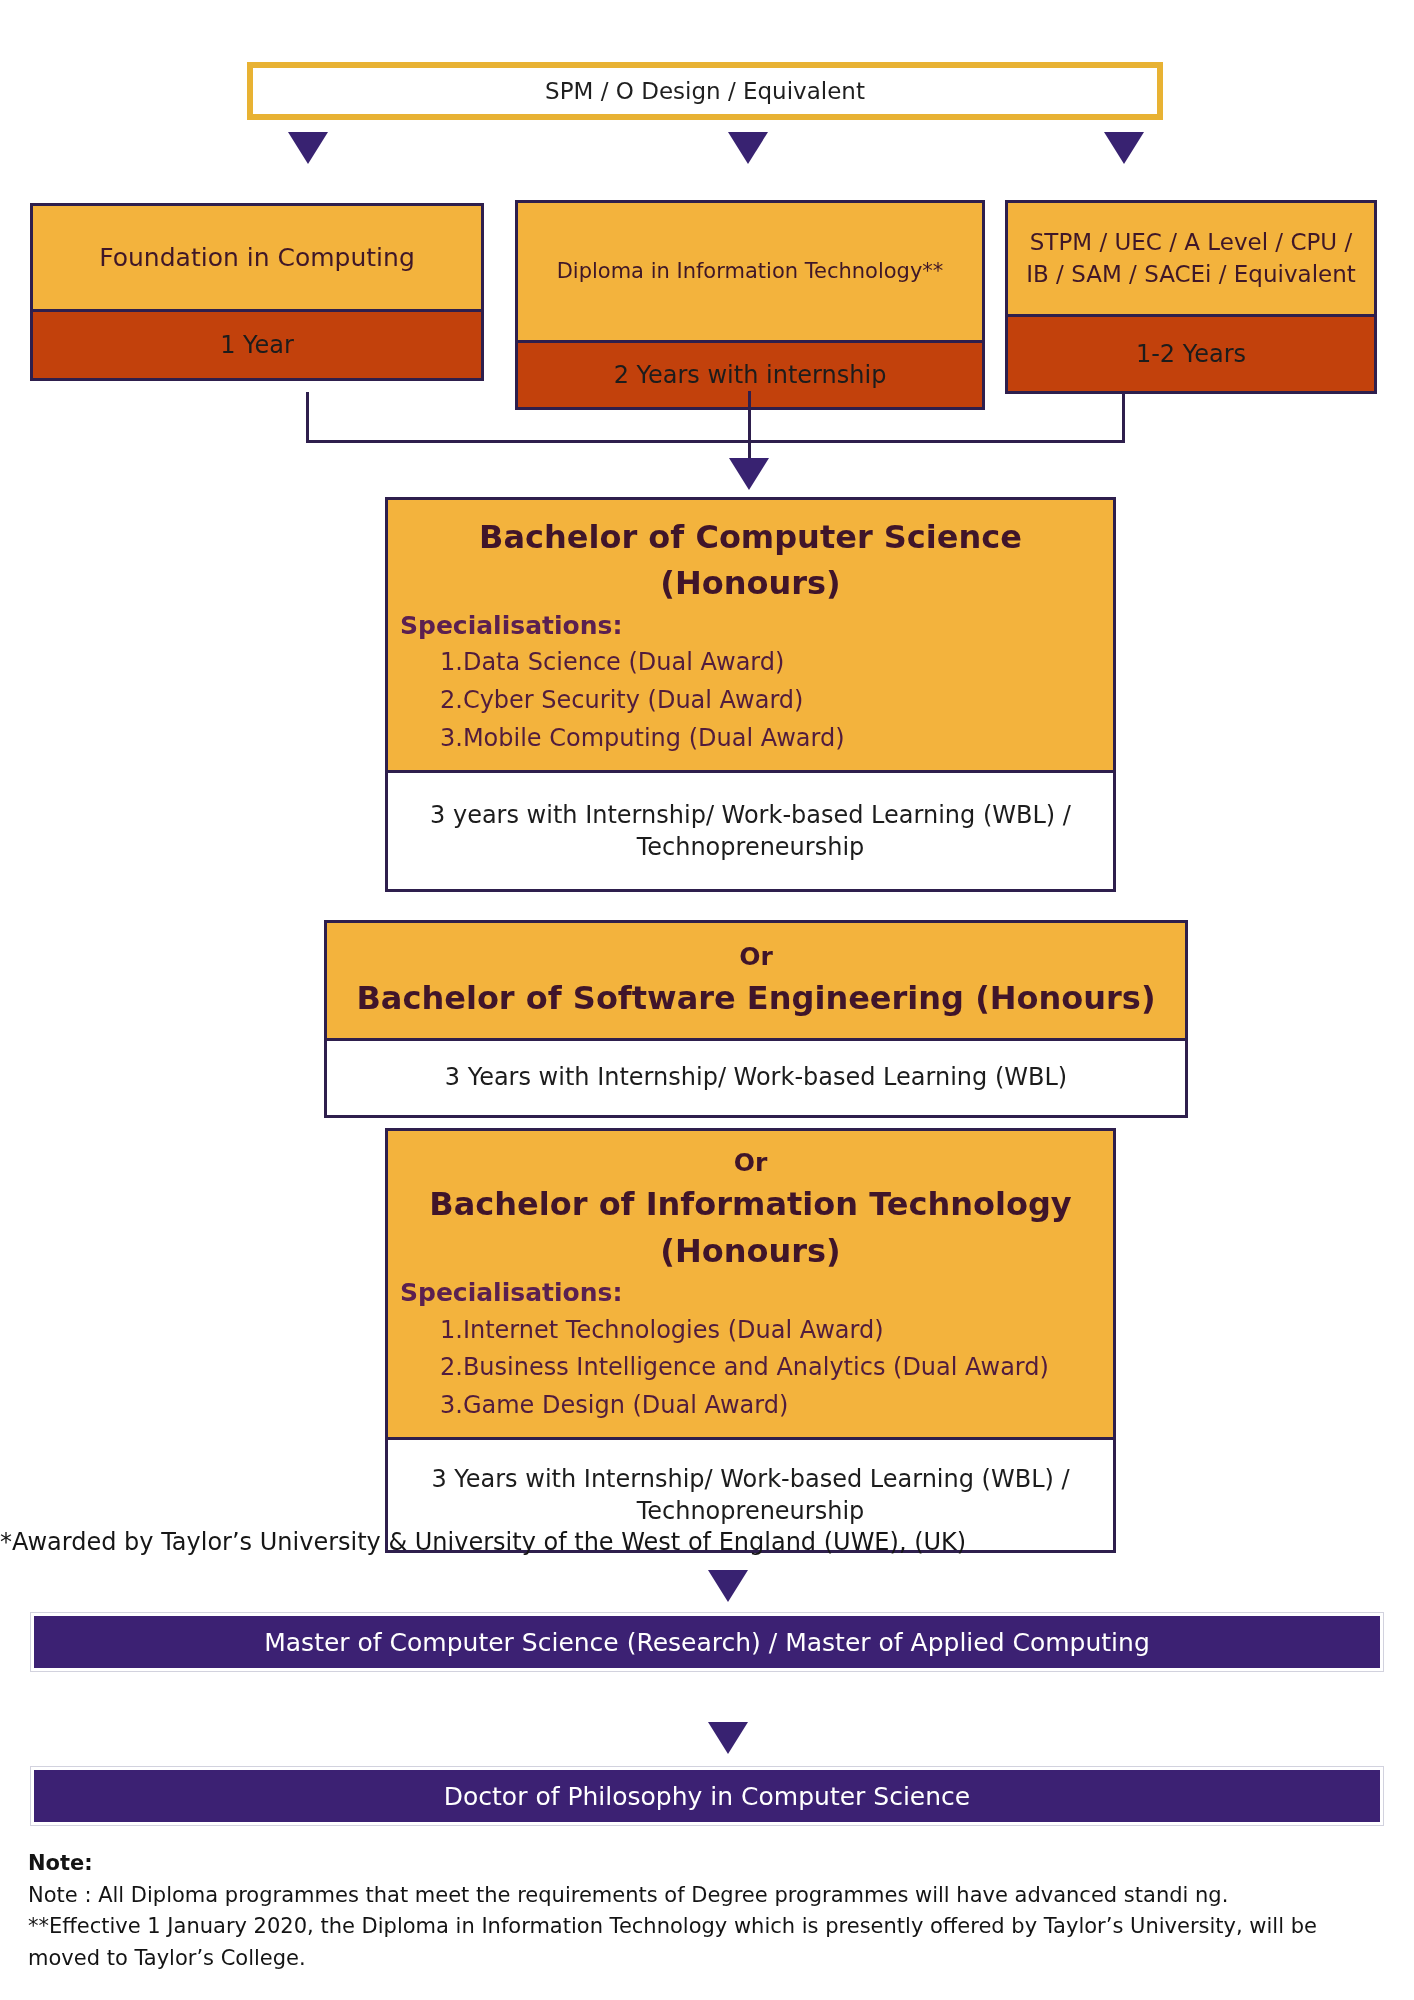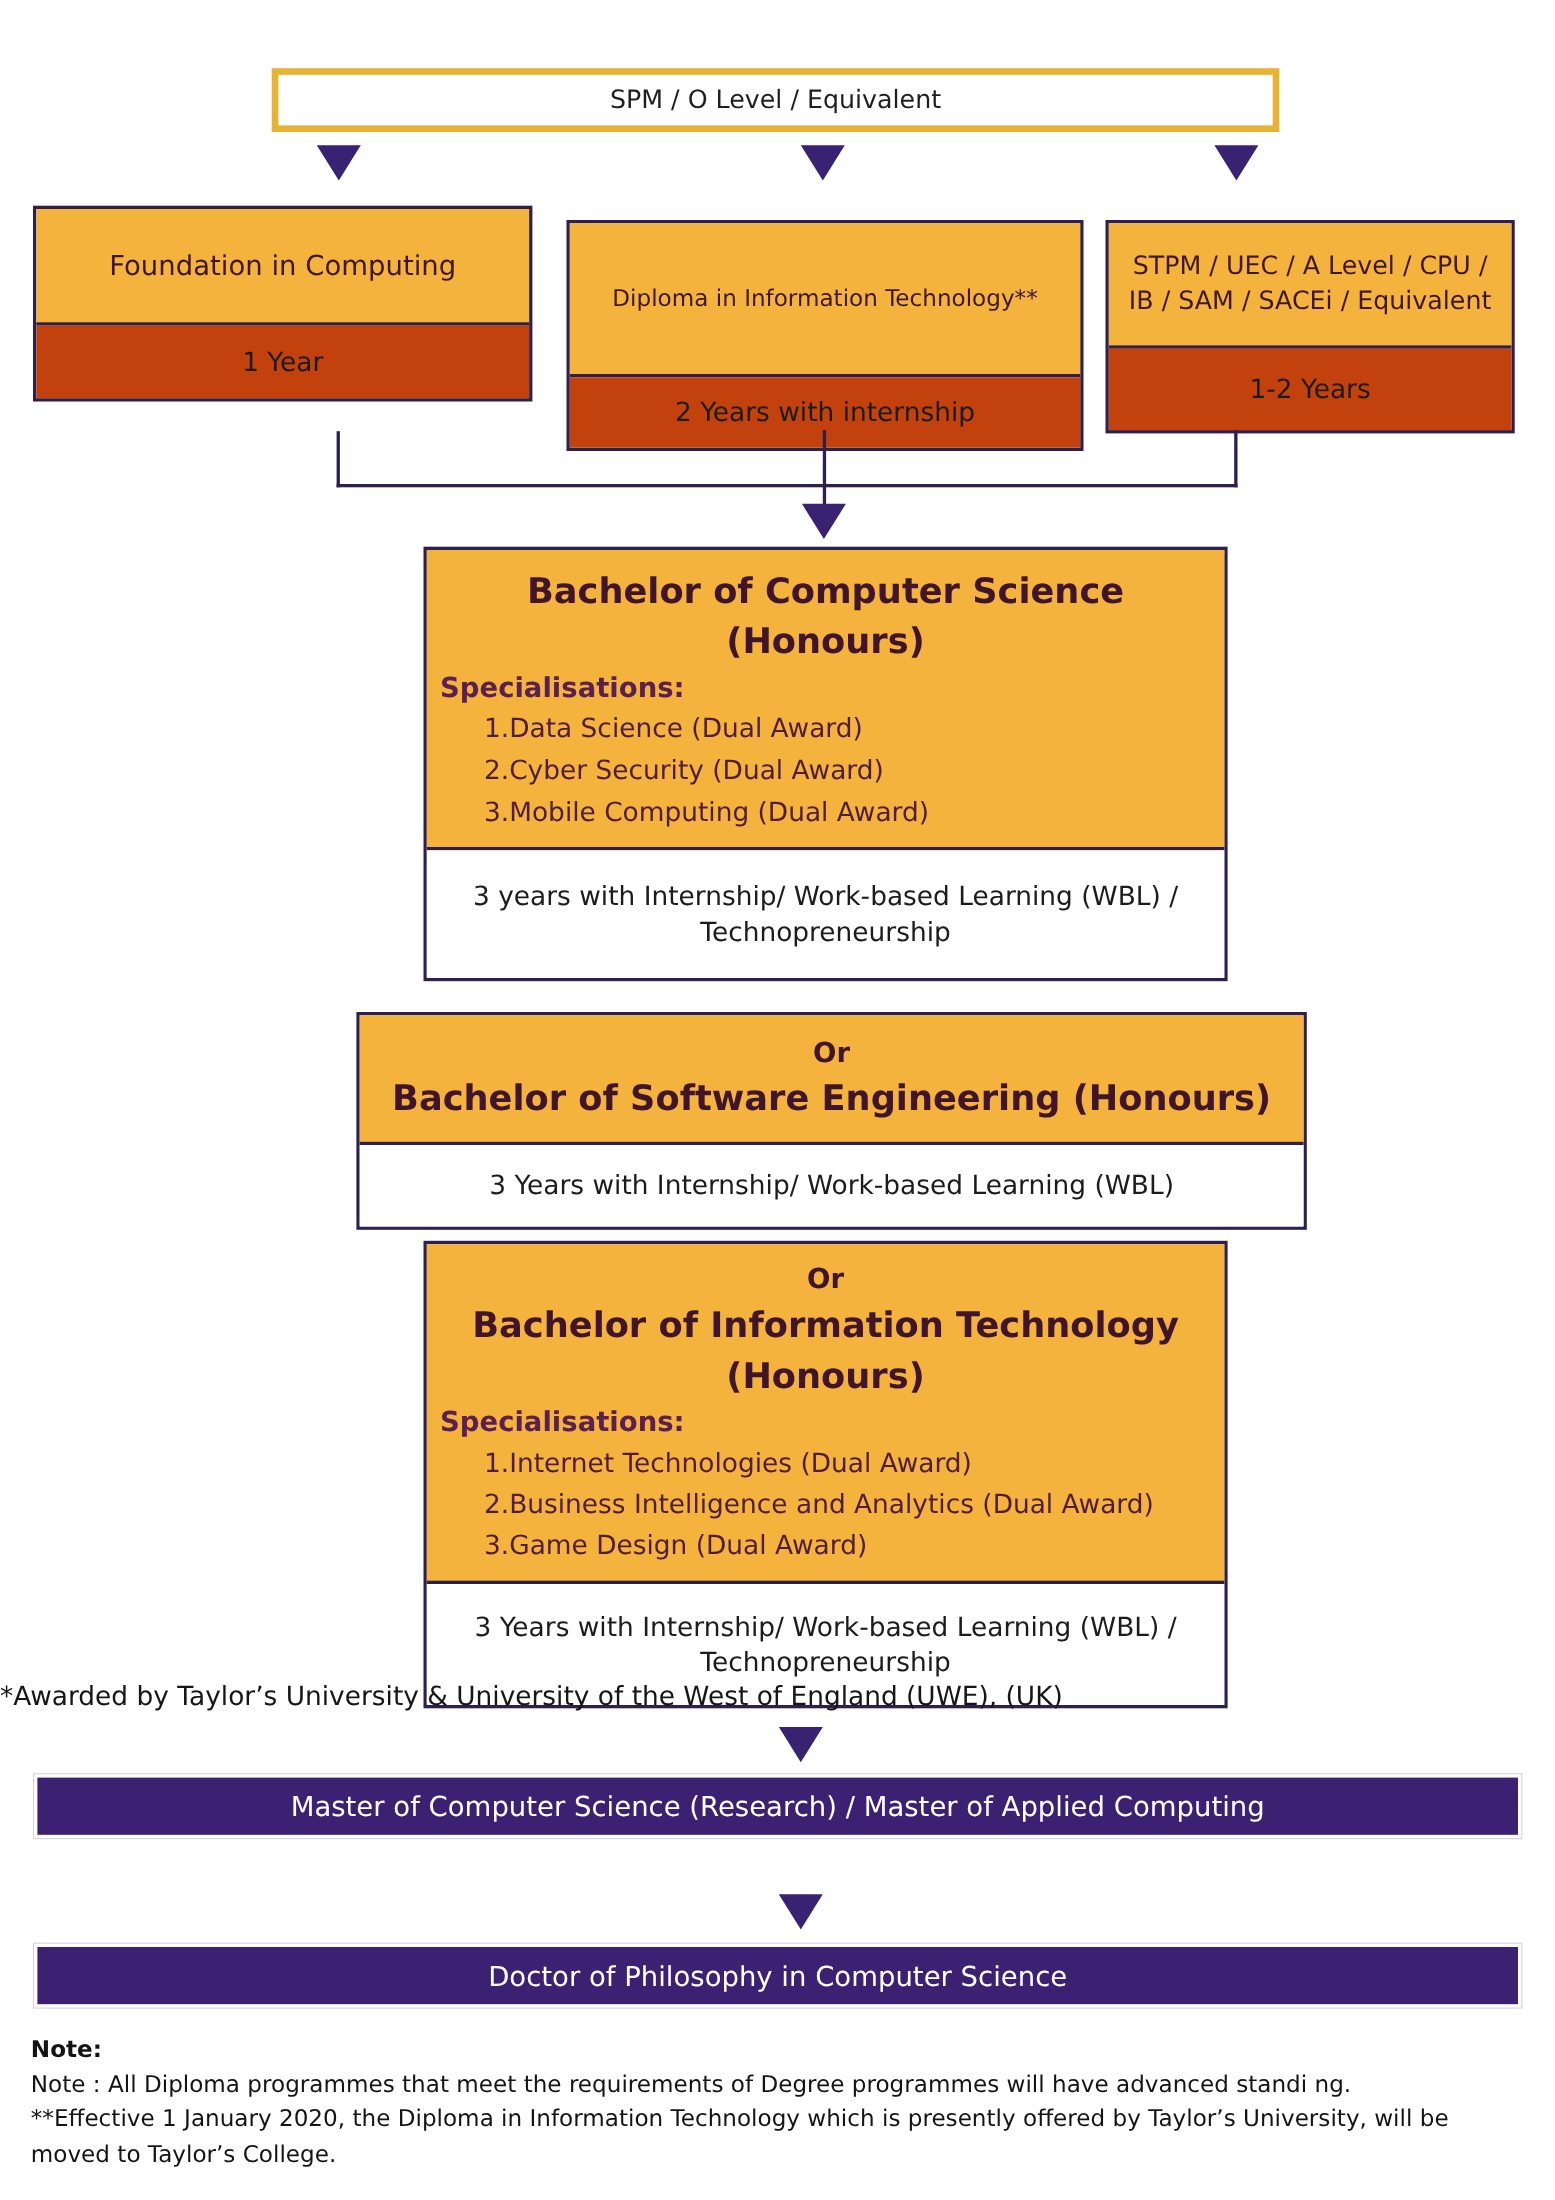--- a/index.html
+++ b/index.html
@@ -61,28 +61,28 @@
 
   .notes{left:28px;top:1848px;width:1364px;font-size:21px;color:#141414;line-height:1.5;}
   .notes .nt{font-weight:bold;}
 </style>
 </head>
 <body>
 
 <div class="stage">
 
   <div class="abs entry-box">
-    <span>SPM / O Level / Equivalent</span>
+    <span>SPM / O Design / Equivalent</span>
   </div>
 
   <div class="abs tri" style="left:288px;top:132px;"></div>
   <div class="abs tri" style="left:728px;top:132px;"></div>
   <div class="abs tri" style="left:1104px;top:132px;"></div>
 
-  <div class="abs pathway" style="left:30px;top:187px;width:454px;">
+  <div class="abs pathway" style="left:30px;top:203px;width:454px;">
     <div class="head" style="height:106px;font-size:25px;">Foundation in Computing</div>
     <div class="dur" style="height:66px;">1 Year</div>
   </div>
 
   <div class="abs pathway" style="left:515px;top:200px;width:470px;">
     <div class="head" style="height:140px;font-size:21px;line-height:1.4;">Diploma in Information Technology**</div>
     <div class="dur" style="height:64px;">2 Years with internship</div>
   </div>
 
   <div class="abs pathway" style="left:1005px;top:200px;width:372px;">

